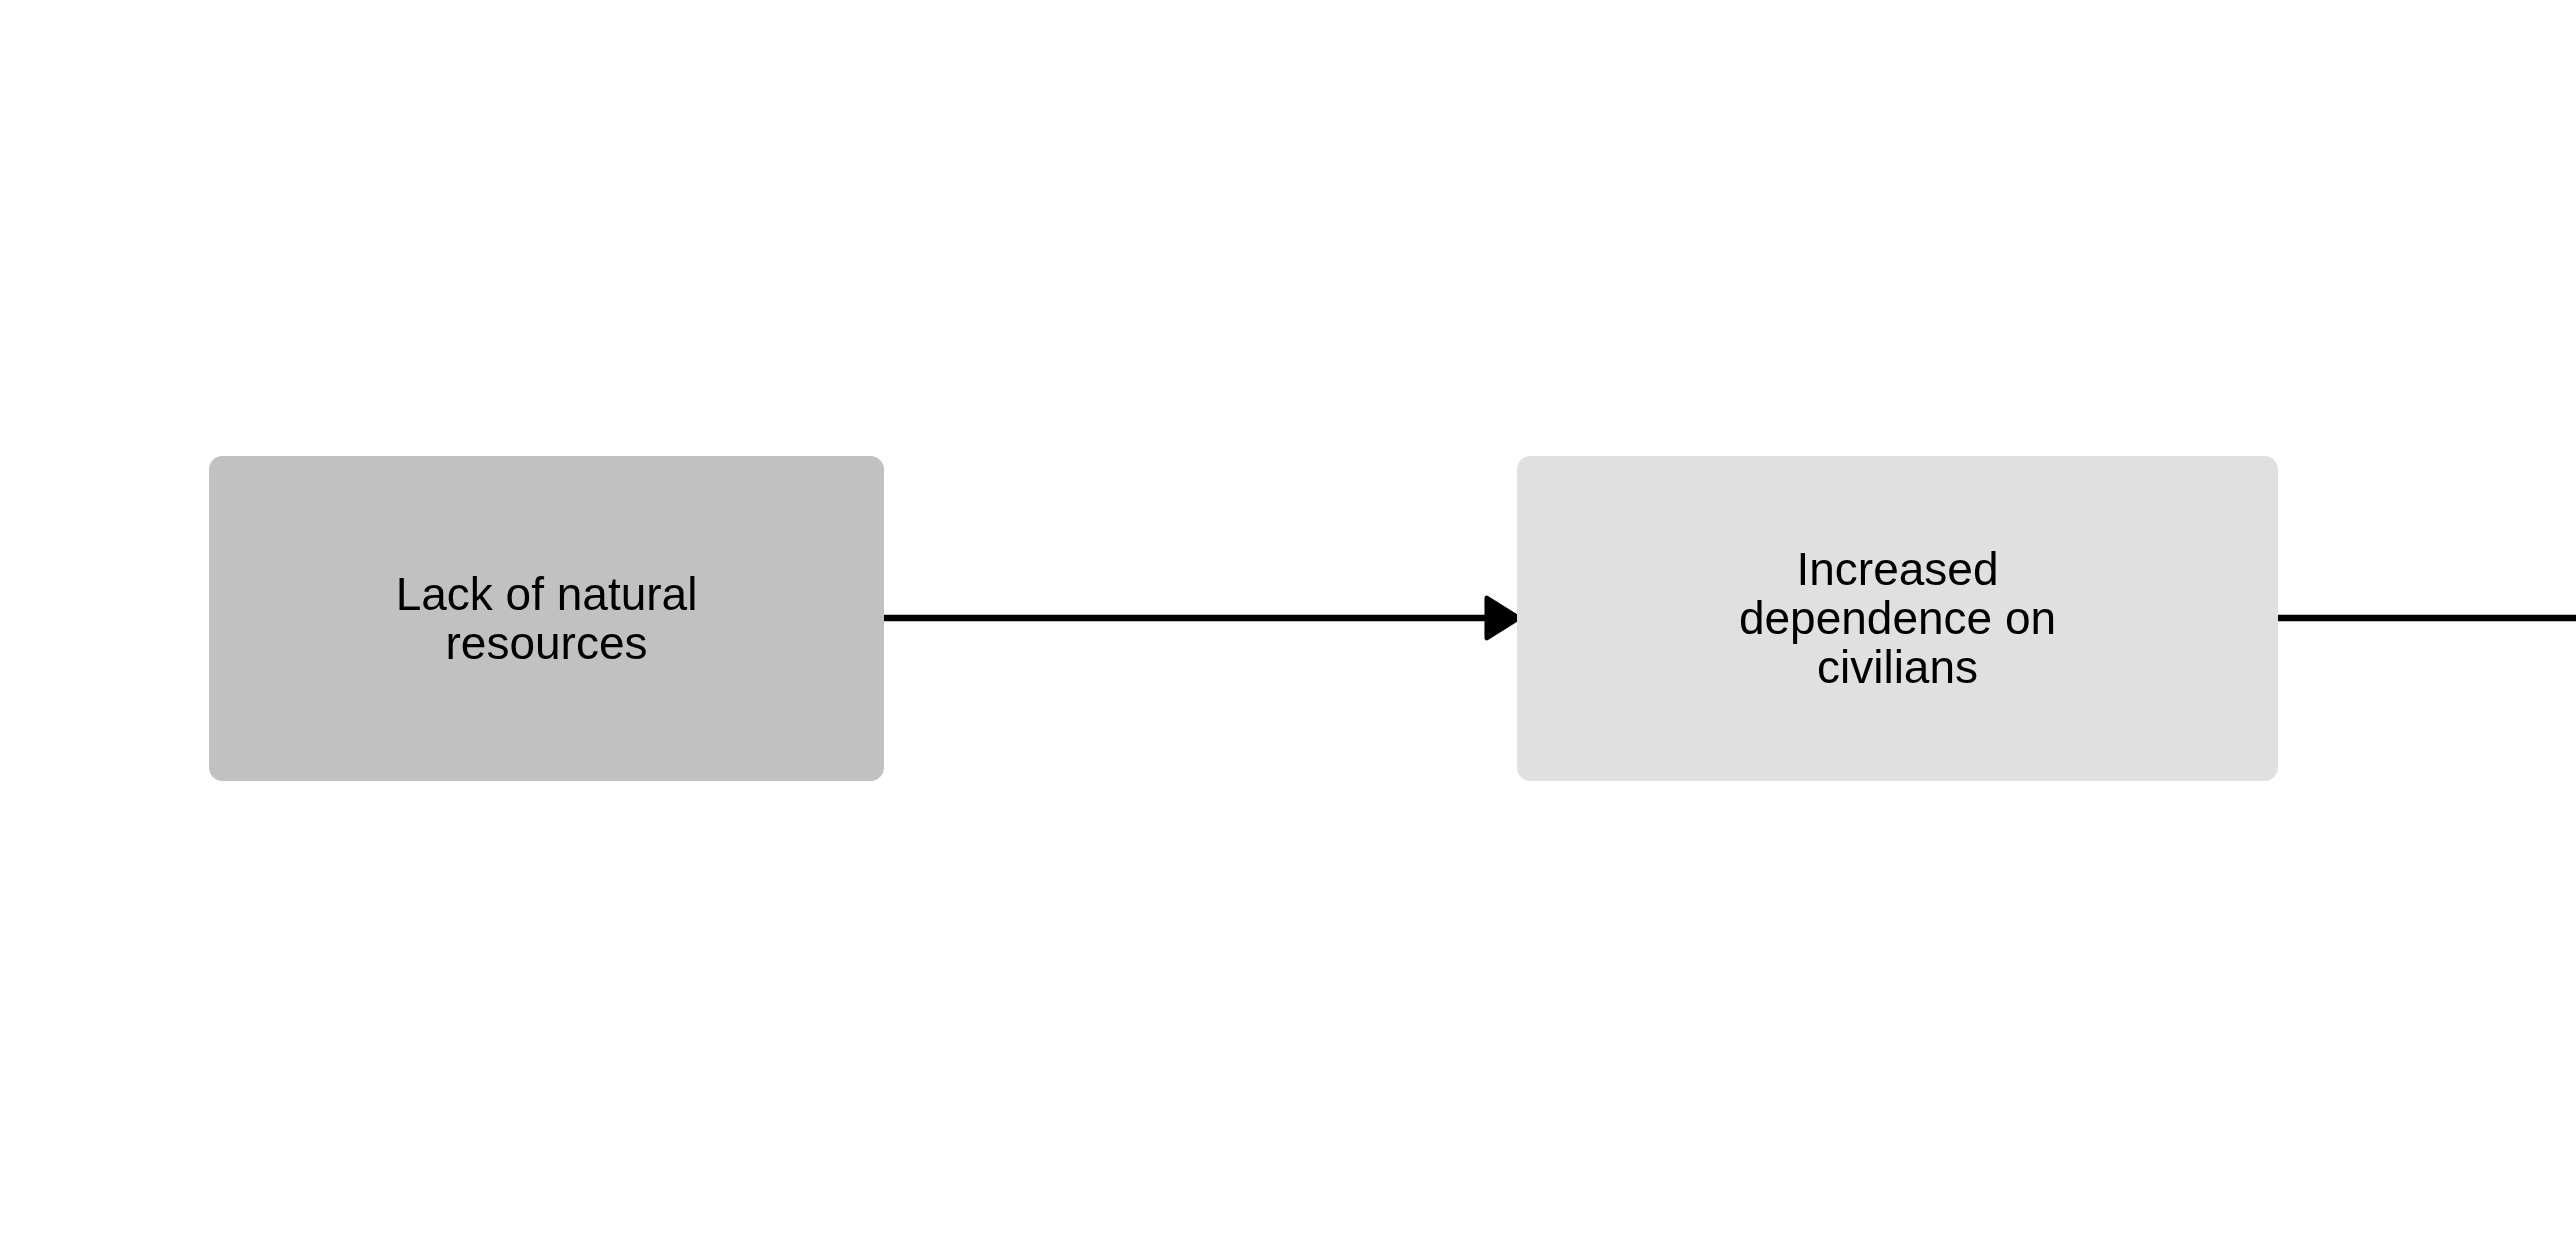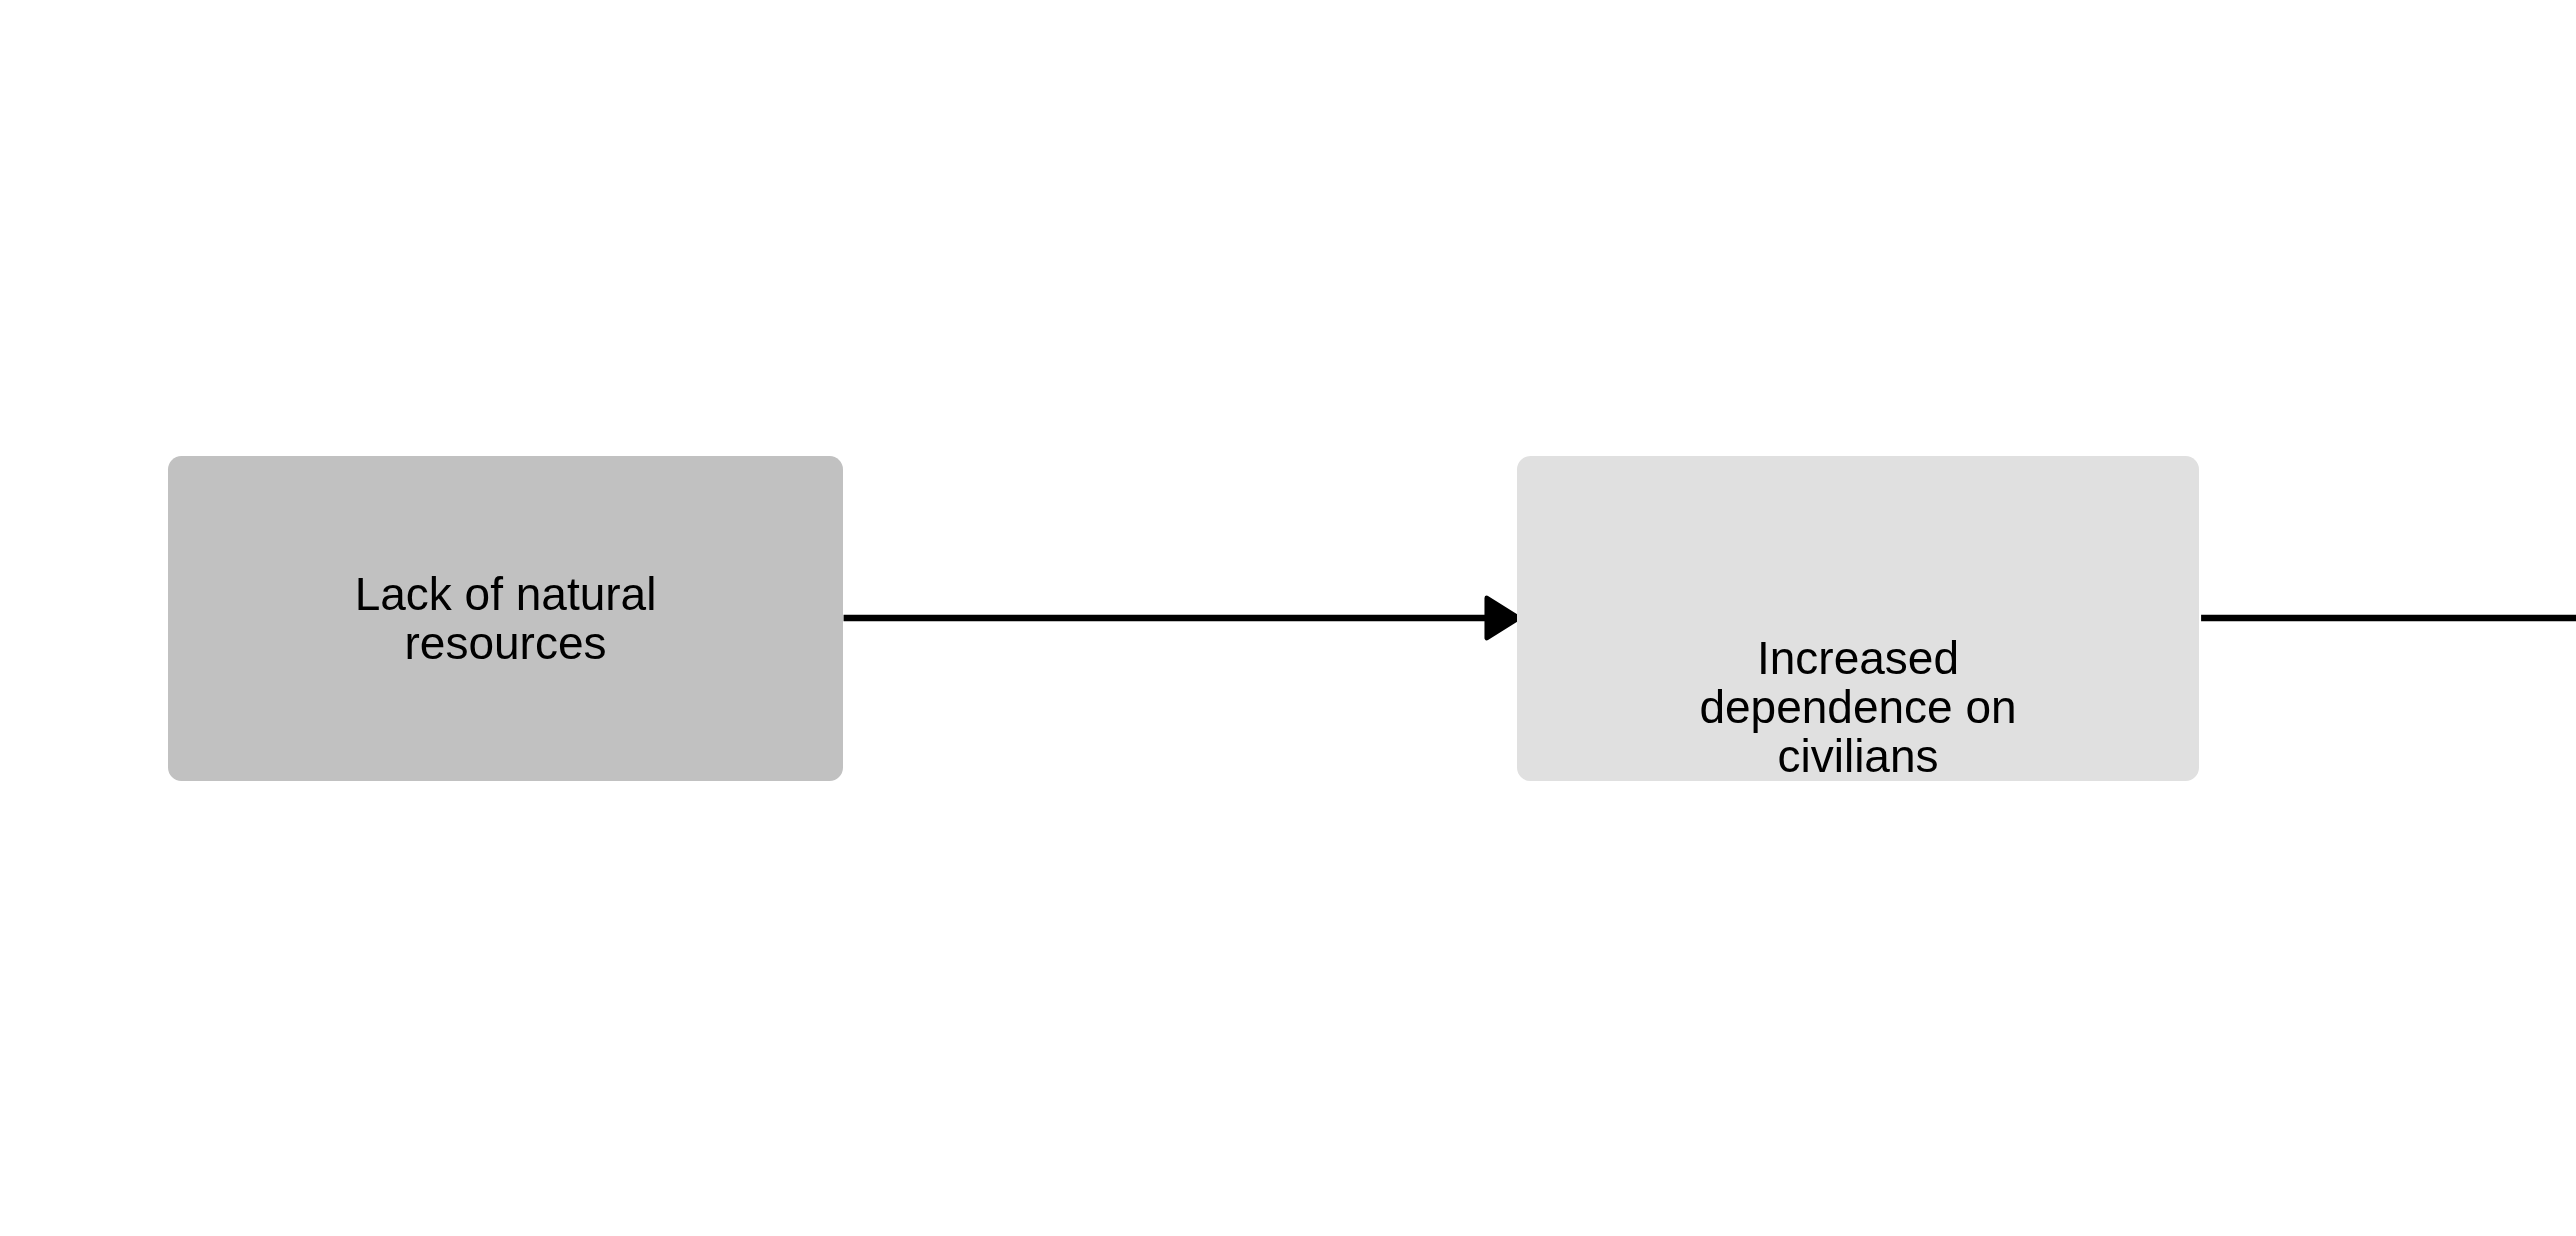--- a/index.html
+++ b/index.html
@@ -31,21 +31,21 @@
   }
   .node-label {
     white-space: pre-line;
     text-align: center;
     color: #000000;
     font-size: 46px;
     line-height: 49px;
     font-weight: 400;
   }
   .node-1 { left: 168px;  width: 675px; }
-  .node-2 { left: 1517px; width: 682px; align-items: flex-end; }
+  .node-2 { left: 1517px; width: 761px; }
   .edges-layer {
     position: absolute;
     left: 0;
     top: 0;
     width: 3709px;
     height: 1236px;
     display: block;
   }
 </style>
 </head>
@@ -57,21 +57,21 @@
     <g>
       <line x1="1637" y1="1200" x2="2890" y2="1200" stroke="#000000" stroke-width="13" stroke-linecap="butt"></line>
       <polygon points="2886,1161 2948,1200 2886,1239" fill="#000000" stroke="#000000" stroke-width="9" stroke-linejoin="round"></polygon>
     </g>
     <g>
       <line x1="4273" y1="1200" x2="5510" y2="1200" stroke="#000000" stroke-width="13" stroke-linecap="butt"></line>
       <polygon points="5506,1161 5568,1200 5506,1239" fill="#000000" stroke="#000000" stroke-width="9" stroke-linejoin="round"></polygon>
     </g>
   </svg>
 
-  <div class="node node-1" style="background-color: rgb(193, 193, 193);">
+  <div class="node node-1" style="background-color: rgb(193, 193, 193); margin-left: 41px;">
     <div class="node-label">Lack of natural
 resources</div>
   </div>
 
   <div class="node node-2" style="background-color: rgb(224, 224, 224);">
     <div class="node-label">Increased
 dependence on
 civilians</div>
   </div>
 

